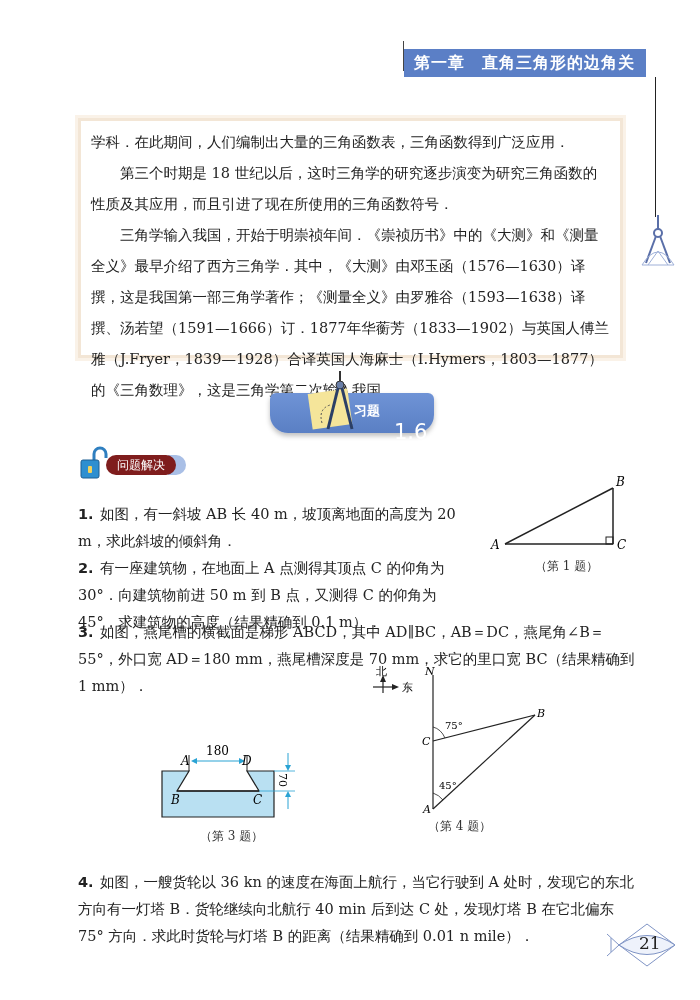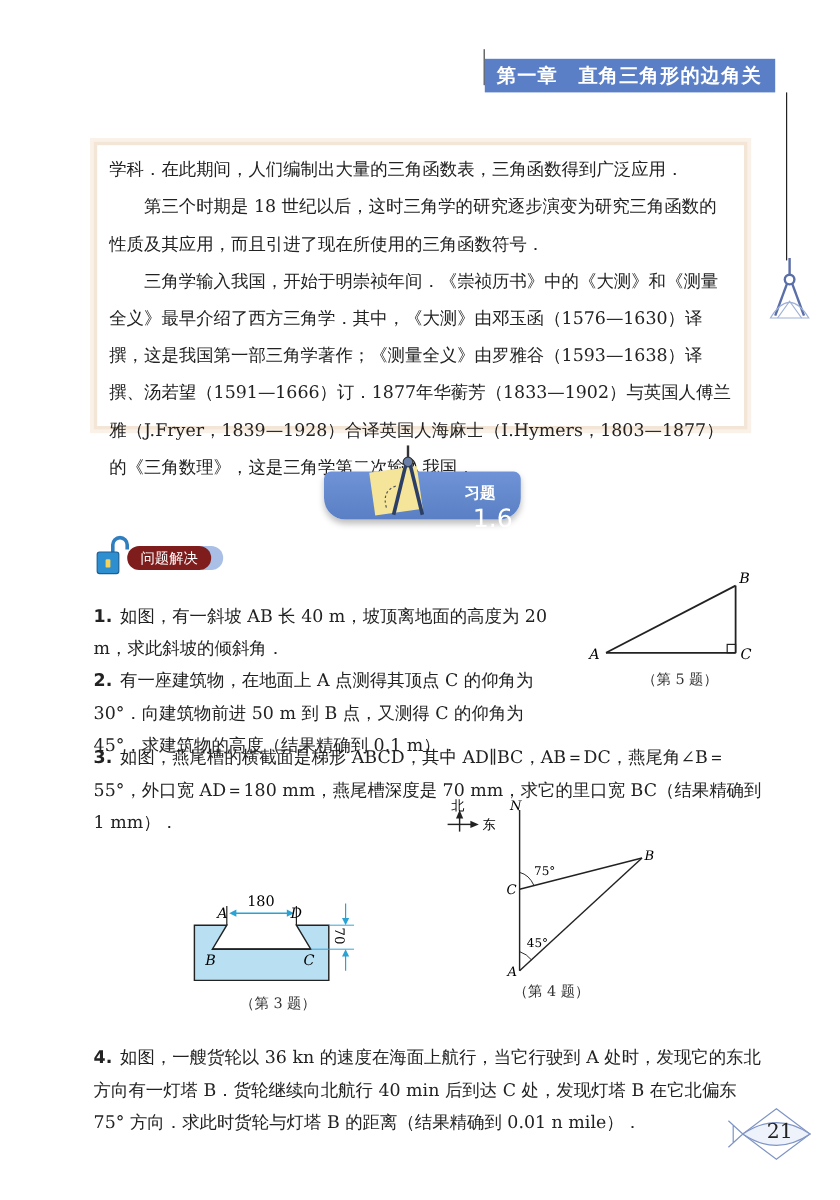--- a/index.html
+++ b/index.html
@@ -12,21 +12,21 @@
   .side-line { position:absolute; left:655px; top:77px; width:1px; height:140px; background:#222; }
   .side-compass { position:absolute; left:638px; top:215px; width:40px; height:60px; }
   .history-box { position:absolute; left:78px; top:118px; width:545px; height:240px; background:#fff;
        border:3px solid #f3e6d6; box-shadow:0 0 0 3px #faf2e8; padding:6px 10px; box-sizing:border-box;
        font-size:14.5px; line-height:31px; }
   .history-box p { margin:0; }
   .indent { text-indent:2em; }
   .exercise-banner { position:absolute; left:270px; top:393px; width:164px; height:40px; background:linear-gradient(#6f93d6,#5a7fc4);
        border-radius:6px 6px 18px 18px; box-shadow:0 3px 5px rgba(0,0,0,0.25); }
   .exercise-label { position:absolute; left:84px; top:7px; color:#fff; font-family:"DejaVu Sans","Liberation Sans",sans-serif; }
-  .exercise-label .zh { font-size:13px; font-weight:bold;margin-left:33px; }
+  .exercise-label .zh { font-size:13px; font-weight:bold; }
   .exercise-label .num { font-size:21px;margin-left:40px; }
   .yellow-note { position:absolute; left:40px; top:-2px; width:40px; height:36px; background:#f5e59a; transform:rotate(-8deg); }
   .compass-icon { position:absolute; left:48px; top:-22px; width:40px; height:62px; }
   .section-badge { position:absolute; left:80px; top:452px; width:110px; height:26px; }
   .section-pill { position:absolute; left:26px; top:3px; width:70px; height:20px; border-radius:10px; background:#7f1d1d;
        color:#fff; font-family:"DejaVu Sans","Liberation Sans",sans-serif; font-size:12px; line-height:20px; text-align:center; }
   .section-pill-tail { position:absolute; left:88px; top:3px; width:18px; height:20px; border-radius:0 10px 10px 0; background:#a9bfe6; }
   .lock-icon { position:absolute; left:0; top:-6px; width:28px; height:34px; }
   .problem { position:absolute; font-size:14.5px; line-height:27px;margin-top:17px; }
   .problem .num { font-weight:bold; font-family:"DejaVu Sans","Liberation Sans",sans-serif; display:inline-block; width:22px; }
@@ -96,21 +96,21 @@
 
 <svg style="position:absolute; left:485px; top:470px;" width="150" height="90">
   <line x1="20" y1="74" x2="128" y2="74" stroke="#222" stroke-width="1.5"></line>
   <line x1="128" y1="74" x2="128" y2="18" stroke="#222" stroke-width="1.5"></line>
   <line x1="20" y1="74" x2="128" y2="18" stroke="#222" stroke-width="1.5"></line>
   <rect x="121" y="67" width="7" height="7" fill="none" stroke="#222"></rect>
   <text x="6" y="79" font-size="12" font-style="italic">A</text>
   <text x="131" y="16" font-size="12" font-style="italic">B</text>
   <text x="132" y="79" font-size="12" font-style="italic">C</text>
 </svg>
-<div class="caption" style="left:535px; top:558px;">（第 5 题）</div>
+<div class="caption" style="left:535px; top:558px;">（第 1 题）</div>
 
 <svg style="position:absolute; left:155px; top:735px;" width="150" height="95">
   <path d="M7 36 H34 L22 56 H104 L92 36 H119 V82 H7 Z" fill="#b9e0f2" stroke="#222" stroke-width="1.2"></path>
   <line x1="22" y1="56" x2="104" y2="56" stroke="#222" stroke-width="1.5"></line>
   <line x1="34" y1="20" x2="34" y2="36" stroke="#222"></line>
   <line x1="92" y1="20" x2="92" y2="36" stroke="#222"></line>
   <line x1="38" y1="26" x2="88" y2="26" stroke="#2aa3d4" stroke-width="1.2"></line>
   <polygon points="36,26 42,23 42,29" fill="#2aa3d4"></polygon>
   <polygon points="90,26 84,23 84,29" fill="#2aa3d4"></polygon>
   <line x1="119" y1="36" x2="140" y2="36" stroke="#2aa3d4" stroke-width="0.8"></line>

